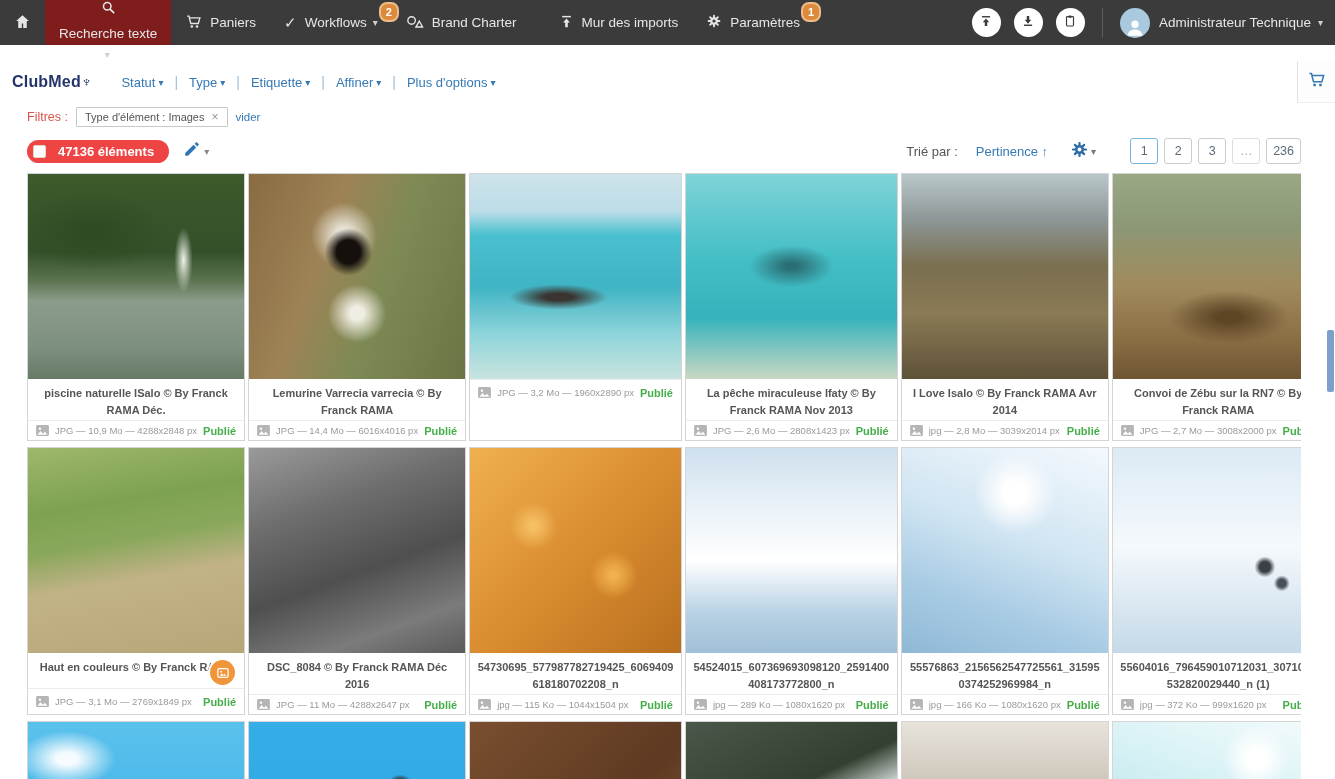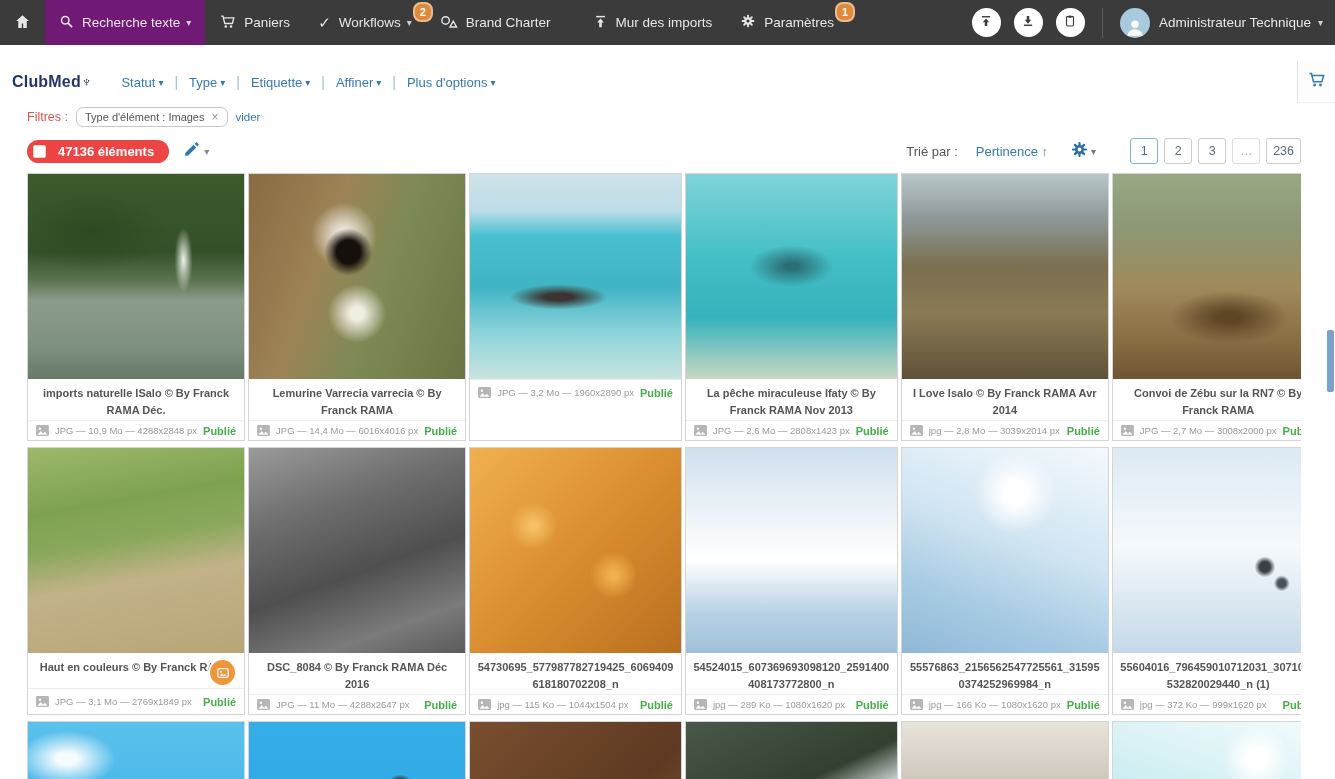--- a/index.html
+++ b/index.html
@@ -4,21 +4,21 @@
 <style>
   * { margin:0; padding:0; box-sizing:border-box; }
   html,body { width:1335px; height:779px; overflow:hidden; background:#fff;
     font-family:"Liberation Sans", sans-serif; }
 
   
   .topbar { height:45px; background:#3b3b3b; display:flex; align-items:stretch;
     color:#e6e6e6; font-size:13.5px; position:relative; z-index:5; }
   .nav-item { display:flex; align-items:center; gap:8px; padding:0 14px;
     position:relative; cursor:pointer; white-space:nowrap; }
-  .nav-item.active { background:#701a75; }
+  .nav-item.active { background:#7f1d1d;flex-direction:column; }
   .nav-caret { font-size:10px; color:#cfcfcf; margin-left:-2px; }
   .nav-badge { position:absolute; top:2px; right:-7px; min-width:20px; height:20px;
     border-radius:8px; background:#dd8a3d; border:2px solid #eebd8d; color:#fff;
     font-size:11px; font-weight:bold; display:flex; align-items:center;
     justify-content:center; z-index:6; }
   .check-glyph { font-size:15px; color:#e6e6e6; }
   .topbar-right { margin-left:auto; display:flex; align-items:center; gap:13px;
     padding-right:12px; }
   .circle-btn { width:29px; height:29px; border-radius:50%; background:#fff;
     display:flex; align-items:center; justify-content:center; cursor:pointer; }
@@ -46,21 +46,21 @@
   .flink .nav-caret { color:#3579b5; }
   .vsep { color:#9cc0da; font-size:14px; }
   .cart-box { position:absolute; right:0; top:0; width:38px; height:42px;
     border-left:1px solid #e3e3e3; border-bottom:1px solid #eee; display:flex;
     align-items:center; justify-content:center; color:#3579b5; cursor:pointer;
     background:#fdfdfd; }
 
   
   .filtersrow { display:flex; align-items:center; gap:8px; padding:4px 0 5px 27px; }
   .filters-label { color:#d9544a; font-weight:normal; font-size:12.5px; }
-  .chip { border:1px solid #c8c8c8; border-radius:7px; padding:2px 8px;
+  .chip { border:1px solid #c8c8c8; border-radius:1px; padding:2px 8px;
     font-size:11px; color:#555; display:flex; gap:7px; align-items:center;
     background:#fff; }
   .chip-x { color:#999; cursor:pointer; font-size:12px; }
   .clear-link { color:#3579b5; font-size:11.5px; cursor:pointer; }
 
   
   .toolbar { display:flex; align-items:center; padding:6px 34px 8px 27px; }
   .count-pill { background:#ef4444; border-radius:12px; height:23px; display:flex;
     align-items:center; gap:12px; padding:0 15px 0 6px; color:#fff; font-weight:bold;
     font-size:13px; cursor:pointer; }
@@ -365,21 +365,21 @@
       <span class="page ellipsis">…</span>
       <span class="page">236</span>
     </div>
   </div>
 </div>
 
 <div class="grid">
     <div class="card">
     <div class="thumb t-jungle-waterfall"></div>
     <div class="card-body">
-      <div class="card-title">imports naturelle ISalo © By Franck RAMA Déc.</div>
+      <div class="card-title">piscine naturelle ISalo © By Franck RAMA Déc.</div>
     </div>
 
     <div class="card-info">
       <span>
         <svg viewBox="0 0 14 12" width="13" height="11">
             <rect width="14" height="12" rx="1.5" fill="#b5b5b5"></rect>
             <circle cx="4.2" cy="4" r="1.3" fill="#fff"></circle>
             <path d="M1.5 10.5l3.5-4 2.5 3 2-2.2 3 3.2z" fill="#fff"></path>
           </svg>
       </span>

